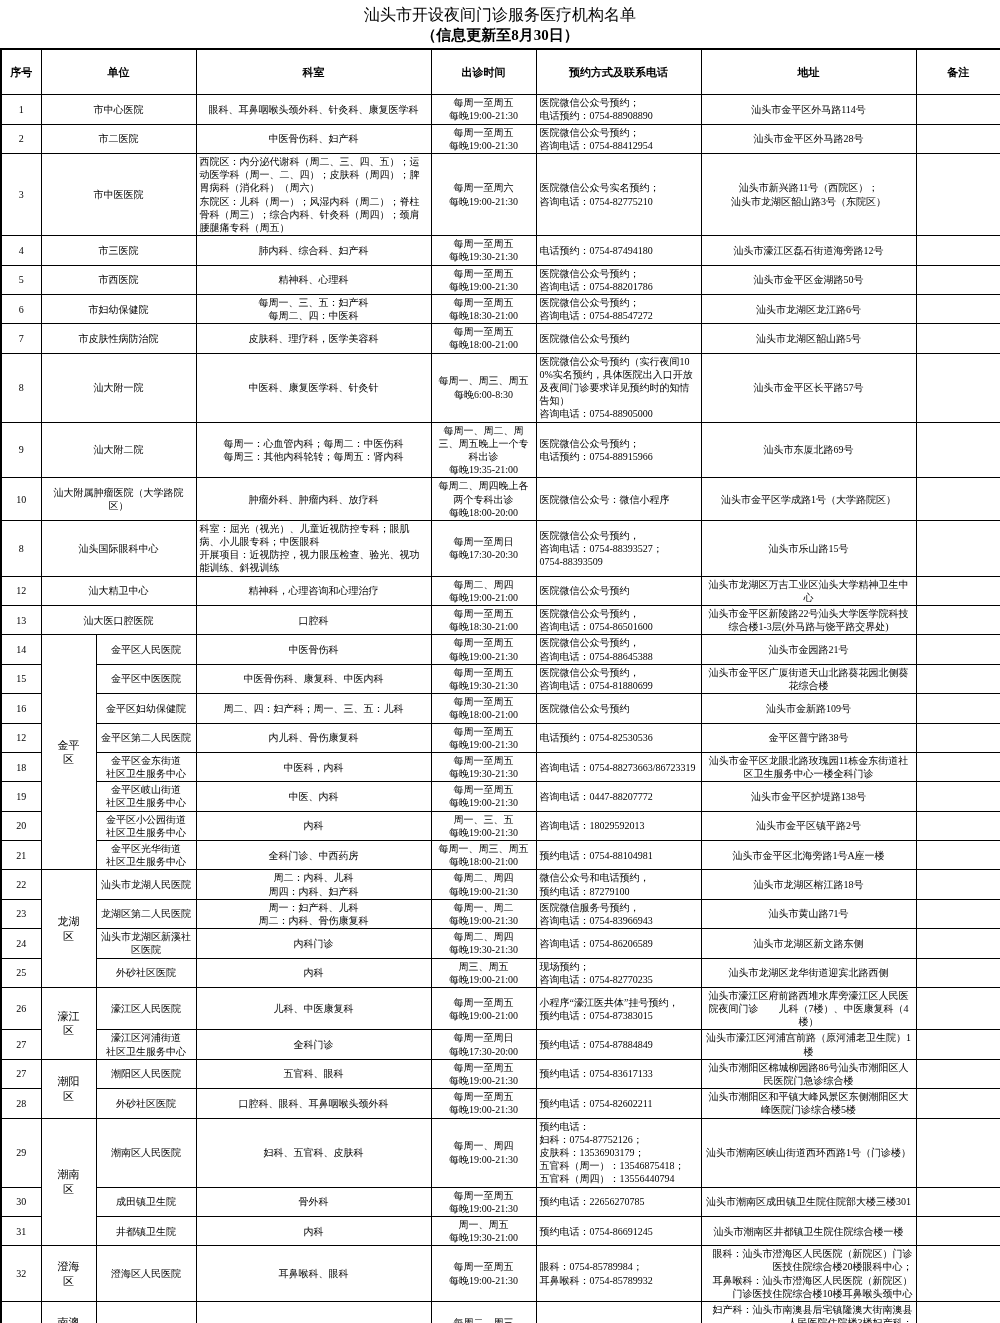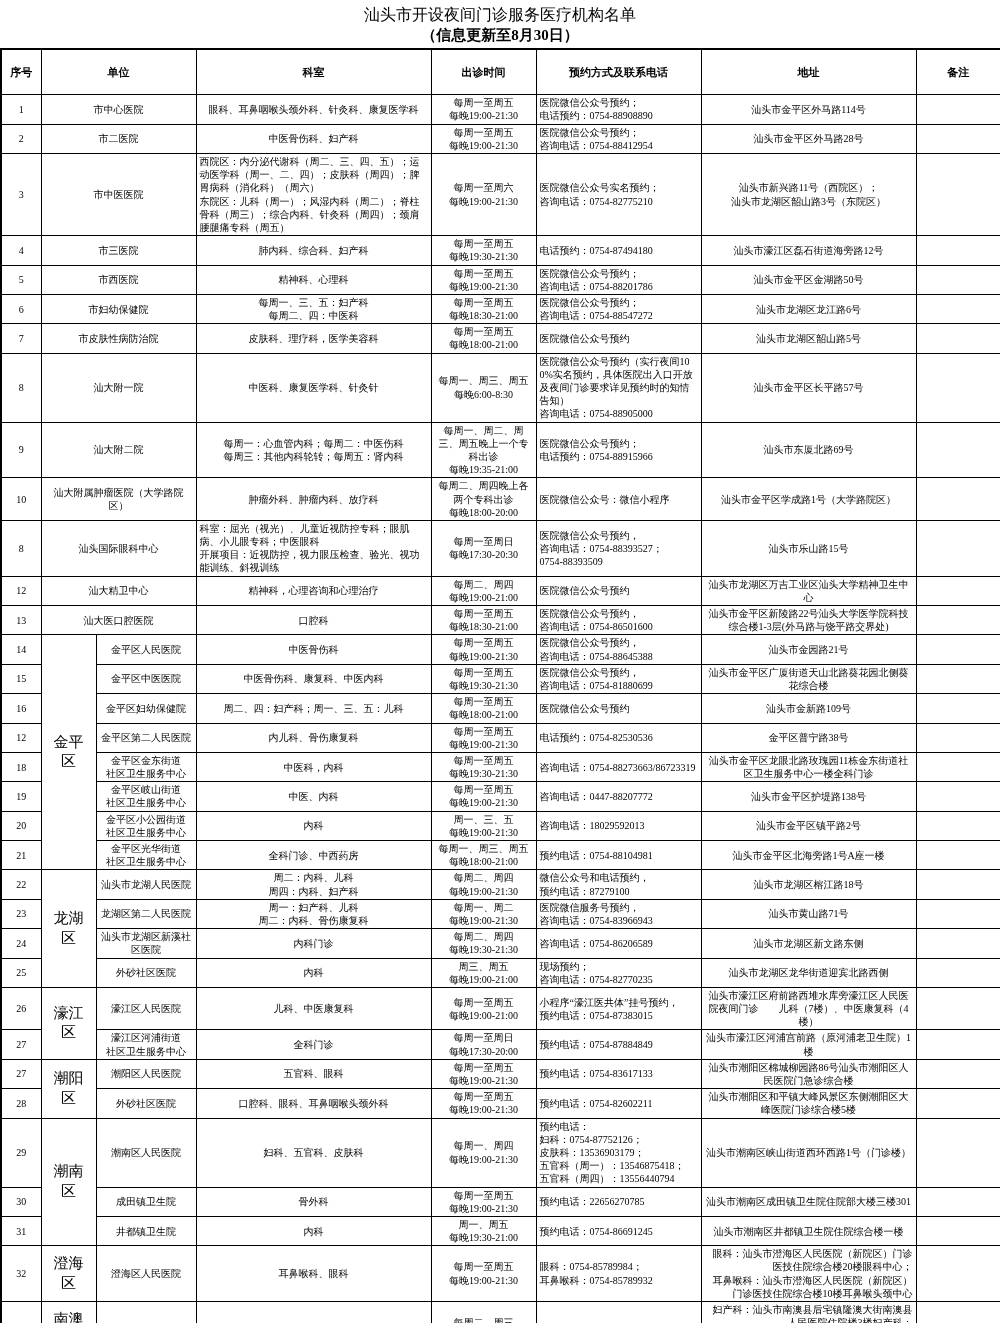--- a/index.html
+++ b/index.html
@@ -16,21 +16,21 @@
     text-align:center;
     vertical-align:middle;
     white-space:pre-line;
     word-break:break-all;
     overflow:hidden;
   }
   .sheet th { font-weight:bold; font-size:11px; height:42px; }
   .sheet td.booking { text-align:left; }
   .sheet td.dept.left { text-align:left; }
   .sheet td.addr.left { text-align:right; }
-  .sheet td.region { font-size:15px; }
+  .sheet td.region { font-size:11px; }
   .sheet tbody tr { min-height:28px; }
 </style>
 </head>
 <body>
 
 <div class="titleblock">
   <div class="title-line1">汕头市开设夜间门诊服务医疗机构名单</div>
   <div class="title-line2">（信息更新至8月30日）</div>
 </div>
 

